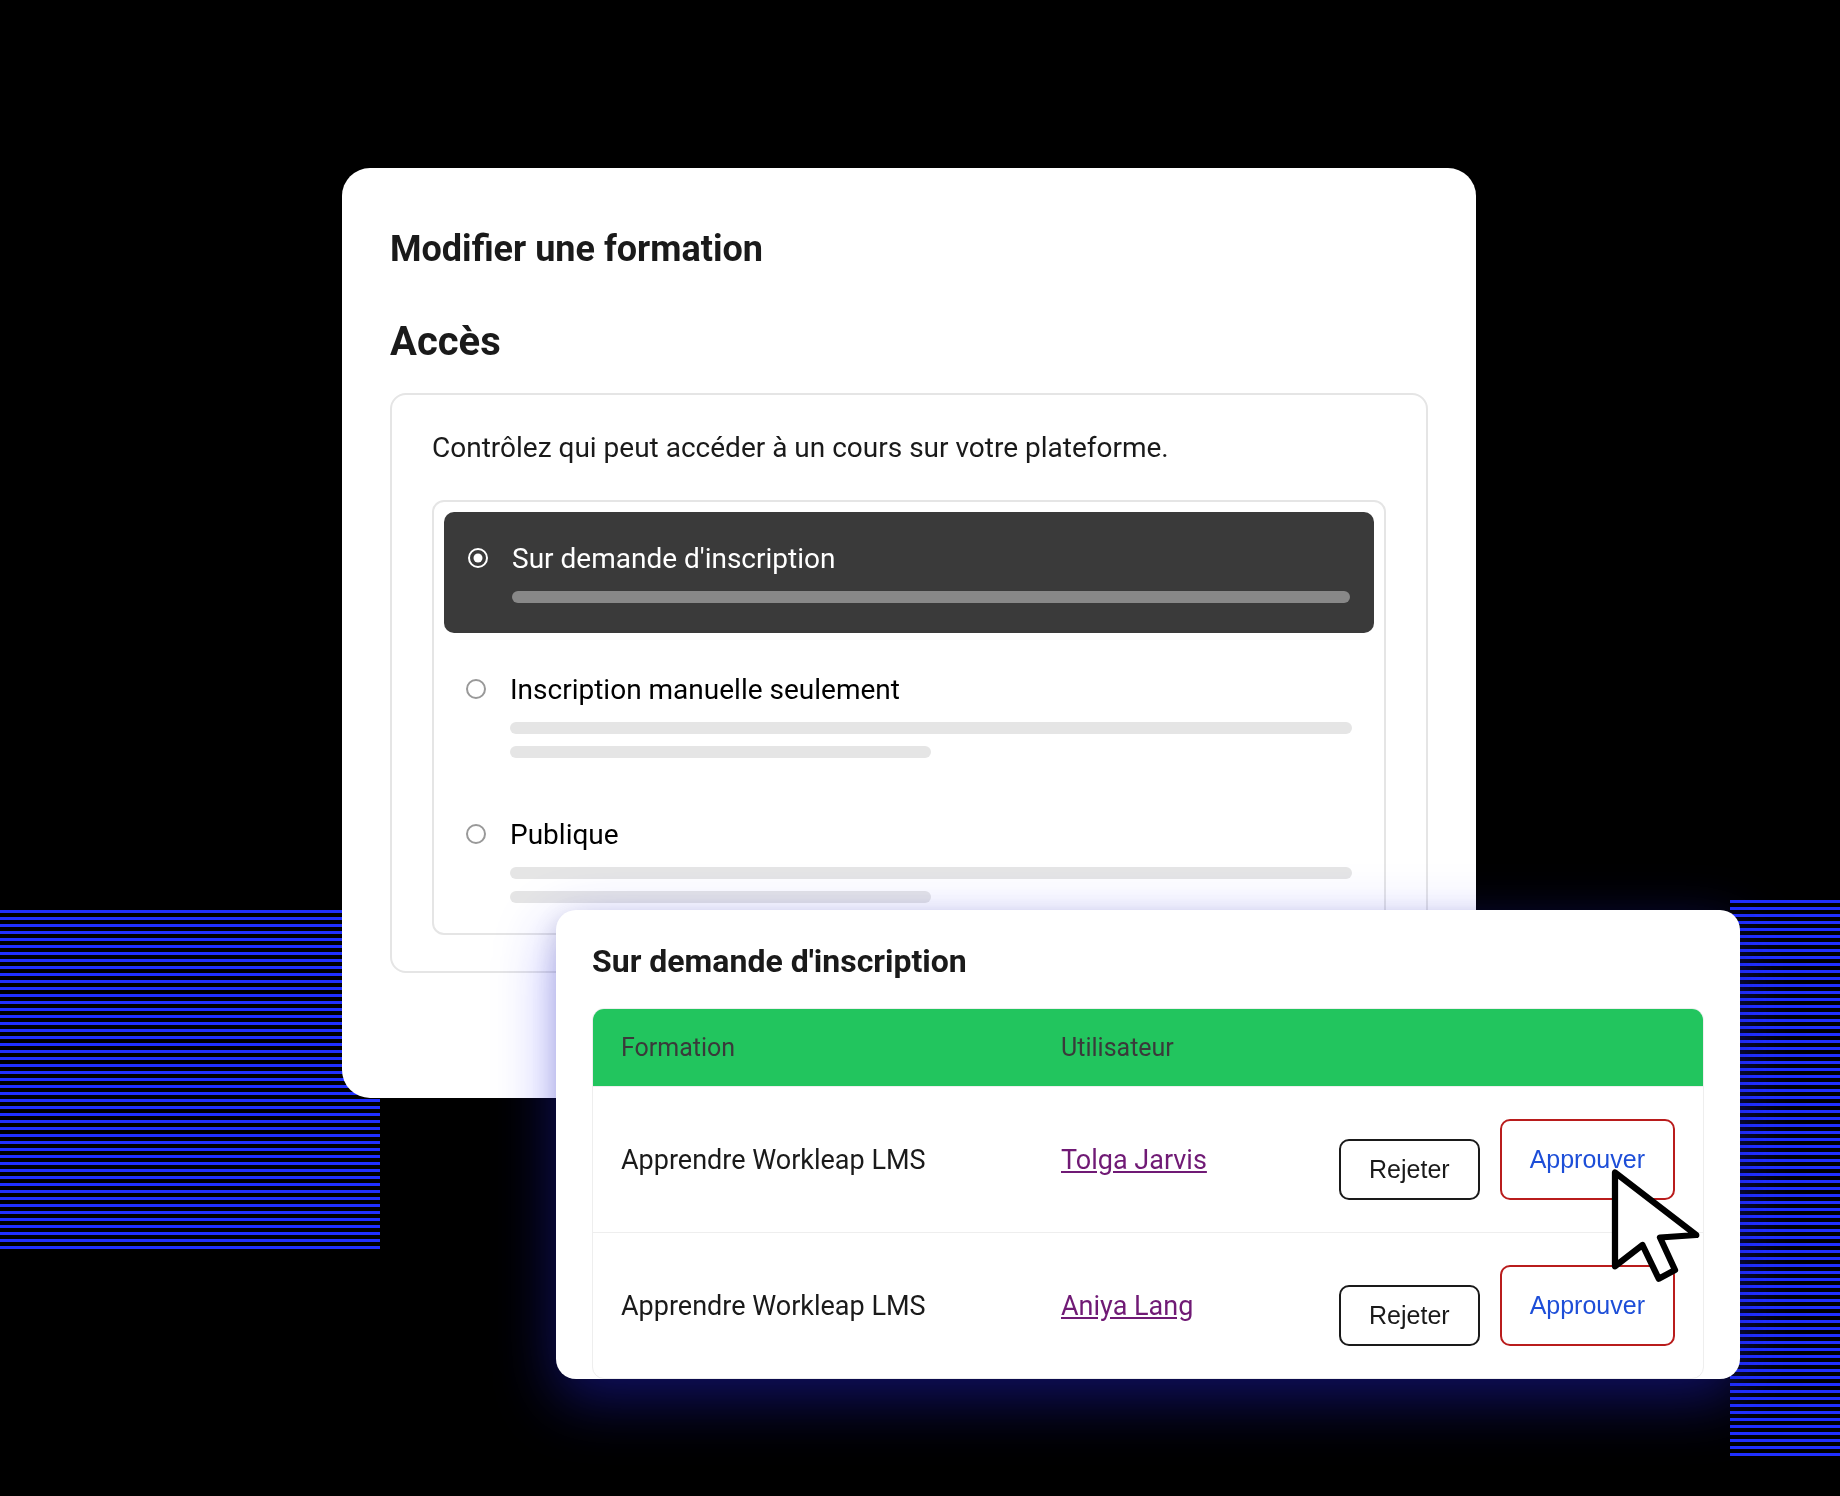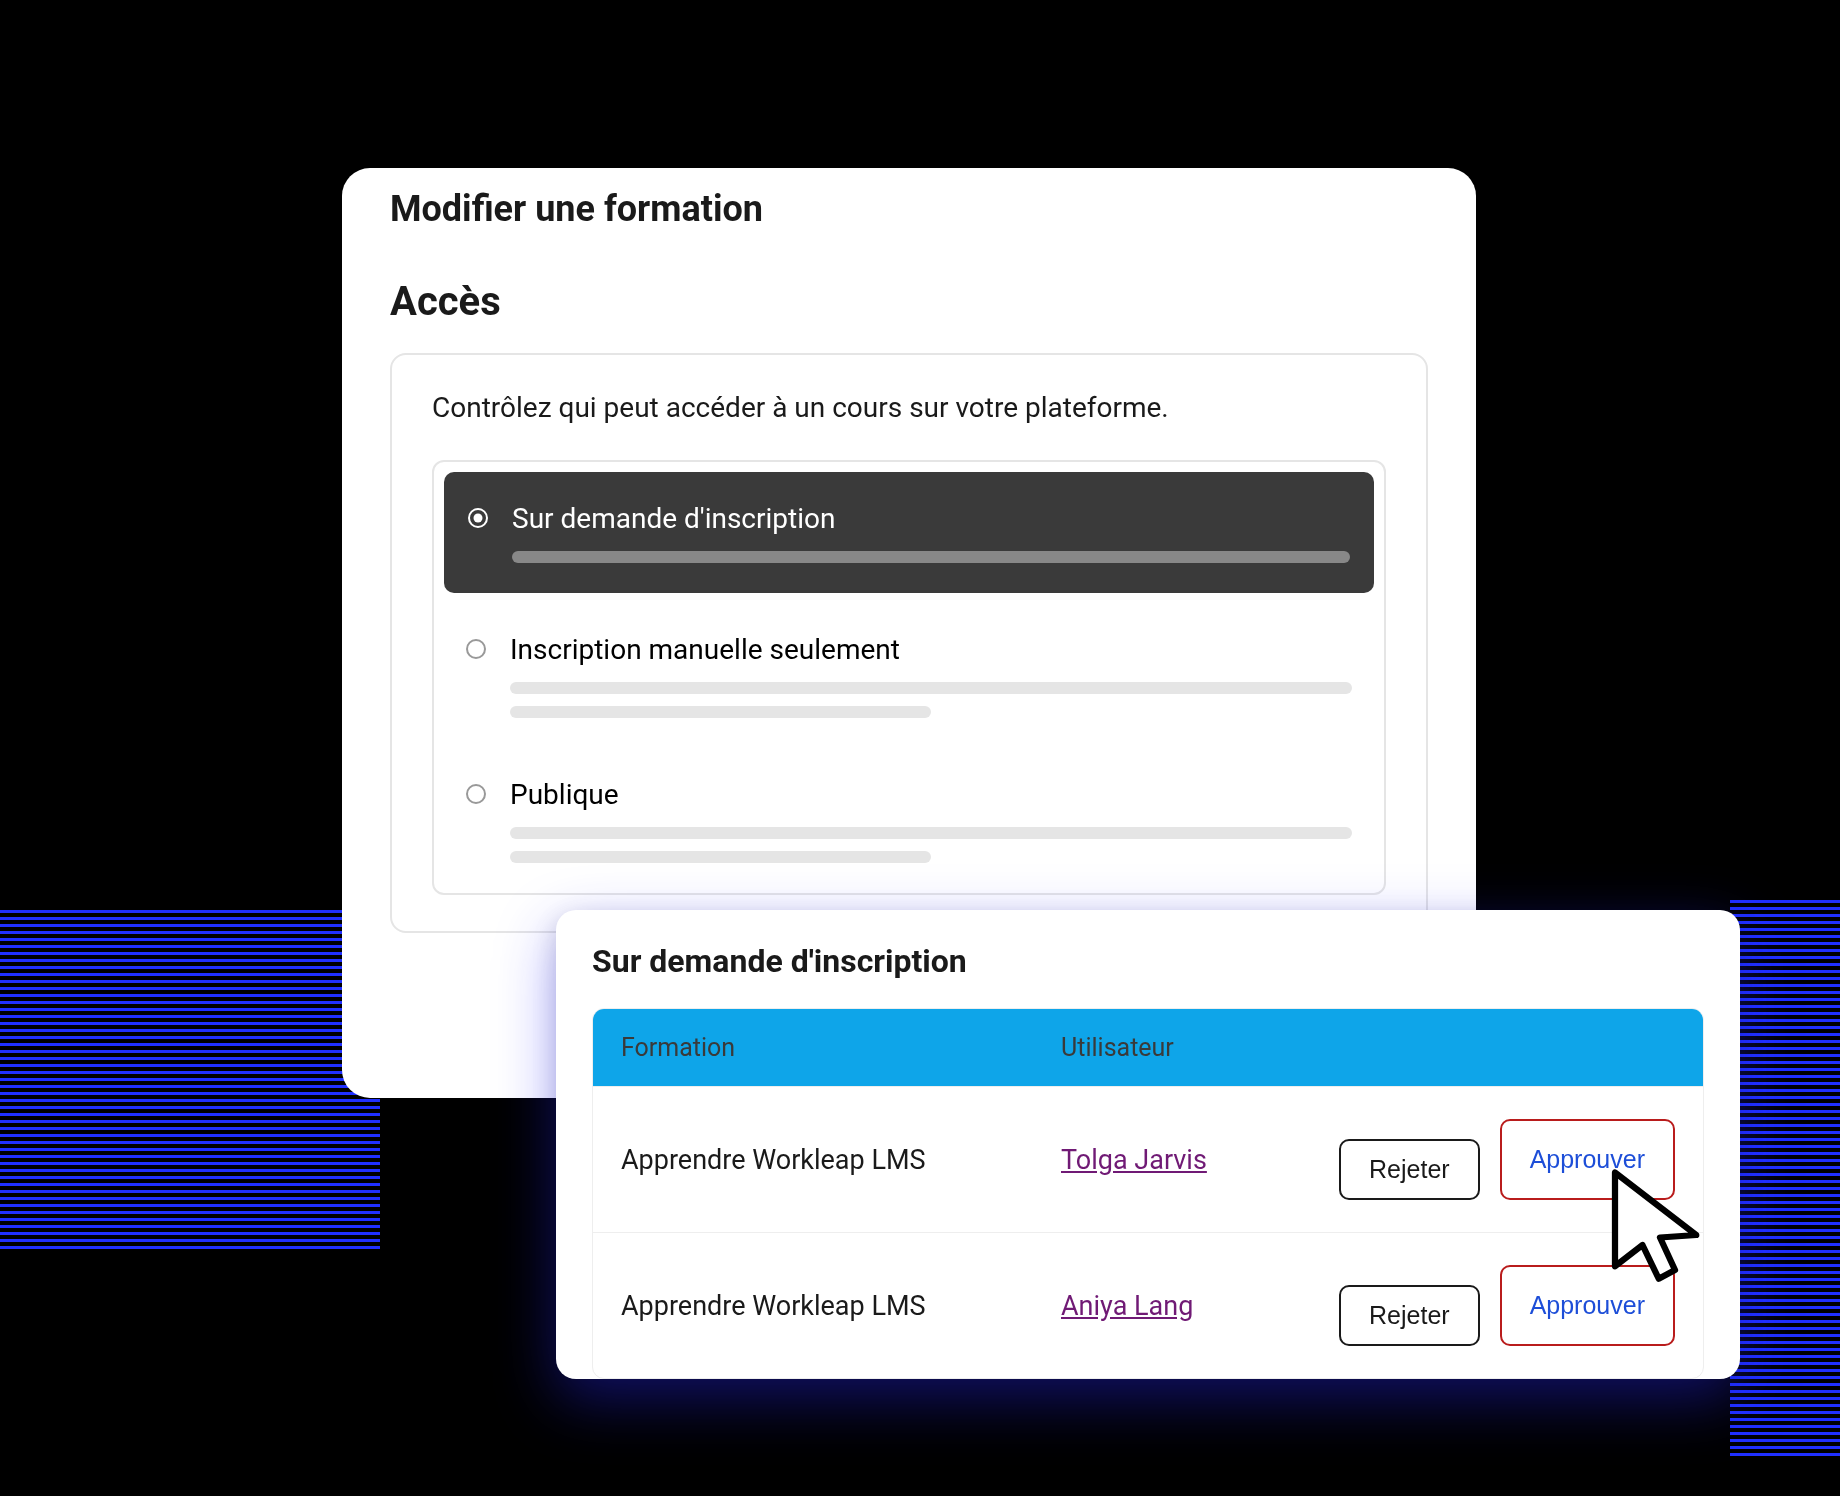--- a/index.html
+++ b/index.html
@@ -43,21 +43,21 @@
     }
     
     .main-card {
       position: absolute;
       left: 342px;
       top: 168px;
       width: 1134px;
       height: 930px;
       background: #fff;
       border-radius: 28px;
-      padding: 20px 48px;
+      padding: 60px 48px;
     }
     
     .page-title {
       font-size: 36px;
       font-weight: 700;
       color: #1a1a1a;
       margin-bottom: 48px;
     }
     
     .section-title {
@@ -170,21 +170,21 @@
     }
     
     .requests-table {
       border: 1px solid #eee;
       border-radius: 12px;
       overflow: hidden;
     }
     
     .table-header {
       display: flex;
-      background: #0ea5e9;
+      background: #22c55e;
       padding: 24px 28px;
       font-size: 25px;
       color: #3a3a3a;
     }
     
     .col-formation { width: 440px; }
     .col-user { width: 260px; }
     .col-actions { flex: 1; display: flex; justify-content: flex-end; gap: 20px; }
     
     .table-row {

